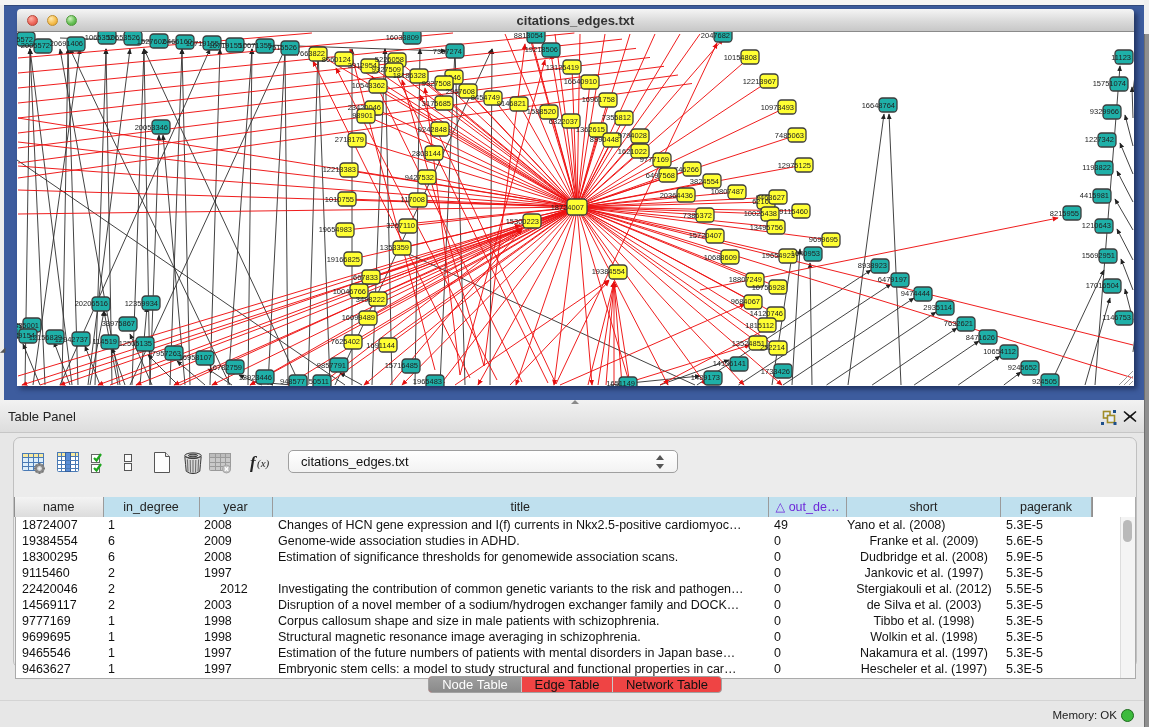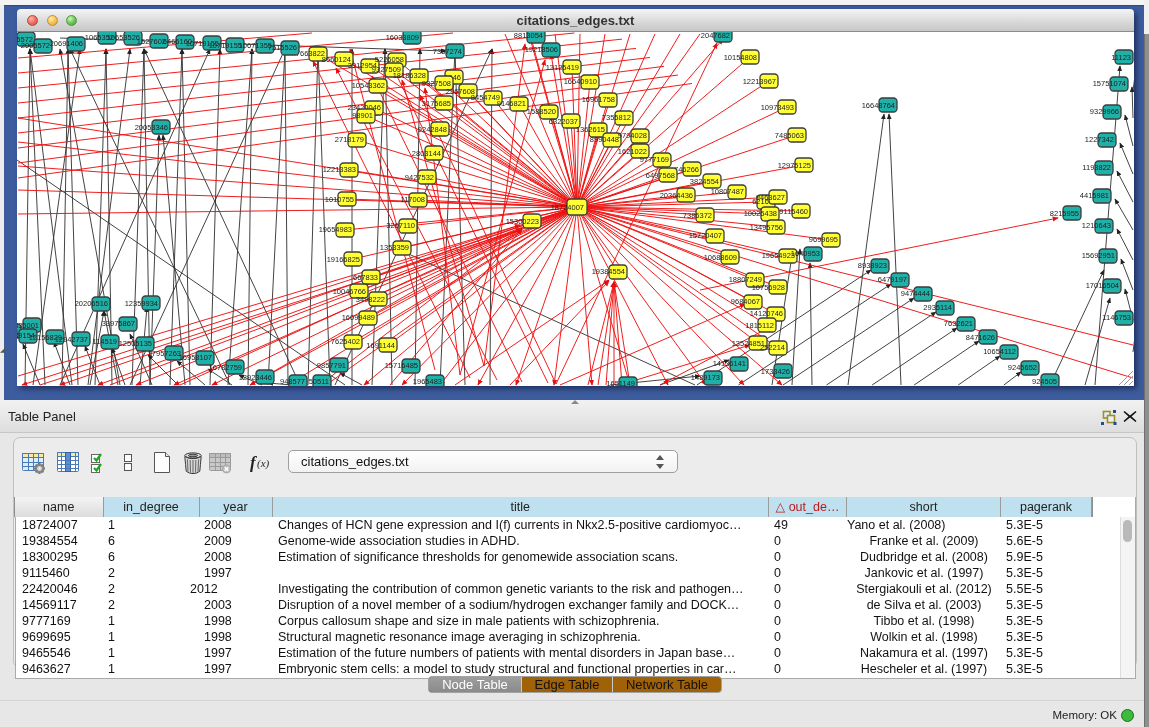--- a/index.html
+++ b/index.html
@@ -643,21 +643,21 @@
 </div>
 
 <div class="abs" style="left:0px;top:485px;width:1149px;height:183px;margin-top:12px;">
   <div class="abs" style="left:15px;top:0;width:1121px;height:182px;background:#fff;border:1px solid #aaa;border-top:none;box-sizing:border-box;"></div>
   <div class="abs" style="left:0;top:0;width:1149px;height:20px;">
   <div class="abs" style="left:14px;top:0;width:1079px;height:20px;border:1px solid #8f8f8f;box-sizing:border-box;"></div>
   <div style="position:absolute;left:15px;top:0;width:88.5px;height:20px;background:linear-gradient(#f4f4f4,#dcdcdc);border-right:1px solid #9b9b9b;box-sizing:border-box;text-align:center;line-height:20px;font-size:12.5px;color:#222;">name</div>
       <div style="position:absolute;left:103.5px;top:0;width:96.0px;height:20px;background:#bfe0ee;border-right:1px solid #9b9b9b;box-sizing:border-box;text-align:center;line-height:20px;font-size:12.5px;color:#222;">in_degree</div>
       <div style="position:absolute;left:199.5px;top:0;width:73.0px;height:20px;background:#bfe0ee;border-right:1px solid #9b9b9b;box-sizing:border-box;text-align:center;line-height:20px;font-size:12.5px;color:#222;">year</div>
       <div style="position:absolute;left:272.5px;top:0;width:496.5px;height:20px;background:#bfe0ee;border-right:1px solid #9b9b9b;box-sizing:border-box;text-align:center;line-height:20px;font-size:12.5px;color:#222;">title</div>
-      <div style="position:absolute;left:769px;top:0;width:78px;height:20px;background:#bfe0ee;border-right:1px solid #9b9b9b;box-sizing:border-box;text-align:center;line-height:20px;font-size:12.5px;color:#b91c1c;">△ out_de…</div>
+      <div style="position:absolute;left:769px;top:0;width:78px;height:20px;background:#bfe0ee;border-right:1px solid #9b9b9b;box-sizing:border-box;text-align:center;line-height:20px;font-size:12.5px;color:#6d28d9;">△ out_de…</div>
       <div style="position:absolute;left:847px;top:0;width:154px;height:20px;background:#bfe0ee;border-right:1px solid #9b9b9b;box-sizing:border-box;text-align:center;line-height:20px;font-size:12.5px;color:#222;">short</div>
       <div style="position:absolute;left:1001px;top:0;width:91px;height:20px;background:#bfe0ee;border-right:1px solid #9b9b9b;box-sizing:border-box;text-align:center;line-height:20px;font-size:12.5px;color:#222;">pagerank</div>
   </div>
   <div class="abs" style="left:0px;top:20px;width:1120px;height:160px;overflow:hidden;font-size:12.5px;color:#111;line-height:16px;">
     <div style="position:absolute;left:0;top:0px;width:1105px;height:16px;">
         <span style="position:absolute;left:22px;">18724007</span>
         <span style="position:absolute;left:108px;">1</span>
         <span style="position:absolute;left:204px;">2008</span>
         <span style="position:absolute;left:278px;width:486px;overflow:hidden;white-space:nowrap;">Changes of HCN gene expression and I(f) currents in Nkx2.5-positive cardiomyoc…</span>
         <span style="position:absolute;left:774px;">49</span>
@@ -686,21 +686,21 @@
         <span style="position:absolute;left:22px;">9115460</span>
         <span style="position:absolute;left:108px;">2</span>
         <span style="position:absolute;left:204px;">1997</span>
         <span style="position:absolute;left:774px;">0</span>
         <span style="position:absolute;left:847px;width:154px;text-align:center;">Jankovic et al. (1997)</span>
         <span style="position:absolute;left:1006px;">5.3E-5</span>
       </div>
       <div style="position:absolute;left:0;top:64px;width:1105px;height:16px;">
         <span style="position:absolute;left:22px;">22420046</span>
         <span style="position:absolute;left:108px;">2</span>
-        <span style="position:absolute;left:190px;">2012</span>
+        <span style="position:absolute;left:220px;">2012</span>
         <span style="position:absolute;left:278px;width:486px;overflow:hidden;white-space:nowrap;">Investigating the contribution of common genetic variants to the risk and pathogen…</span>
         <span style="position:absolute;left:774px;">0</span>
         <span style="position:absolute;left:847px;width:154px;text-align:center;">Stergiakouli et al. (2012)</span>
         <span style="position:absolute;left:1006px;">5.5E-5</span>
       </div>
       <div style="position:absolute;left:0;top:80px;width:1105px;height:16px;">
         <span style="position:absolute;left:22px;">14569117</span>
         <span style="position:absolute;left:108px;">2</span>
         <span style="position:absolute;left:204px;">2003</span>
         <span style="position:absolute;left:278px;width:486px;overflow:hidden;white-space:nowrap;">Disruption of a novel member of a sodium/hydrogen exchanger family and DOCK…</span>
@@ -744,21 +744,21 @@
         <span style="position:absolute;left:847px;width:154px;text-align:center;">Hescheler et al. (1997)</span>
         <span style="position:absolute;left:1006px;">5.3E-5</span>
       </div>
   </div>
 
   <div class="abs" style="left:1120px;top:20px;width:14px;height:161px;background:#f4f4f4;border-left:1px solid #ddd;"></div>
   <div class="abs" style="left:1122.5px;top:23px;width:9px;height:22px;background:#b9b9b9;border-radius:5px;"></div>
 </div>
 
 <div class="abs" style="left:428px;top:676px;width:294px;height:17px;border:1px solid #a2a2a2;
-border-radius:4px;box-sizing:border-box;background:#a16207;font-size:13px;line-height:15px;text-align:center;">
+border-radius:4px;box-sizing:border-box;background:#ef4444;font-size:13px;line-height:15px;text-align:center;">
   <div class="abs" style="left:0;top:0;width:92px;height:15px;background:linear-gradient(#9e9e9e,#8a8a8a);
   border-radius:3px 0 0 3px;color:#fff;">Node Table</div>
   <div class="abs" style="left:92px;top:0;width:91px;height:15px;color:#111;border-left:1px solid #c9c9c9;box-sizing:border-box;">Edge Table</div>
   <div class="abs" style="left:183px;top:0;width:109px;height:15px;color:#111;border-left:1px solid #c9c9c9;box-sizing:border-box;">Network Table</div>
 </div>
 
 <div class="abs" style="left:0;top:700px;width:1144px;height:1px;background:#d4d4d4;"></div>
 <div class="abs" style="left:1000px;top:709px;width:117px;text-align:right;font-size:11.5px;color:#222;">Memory: OK</div>
 <div class="abs" style="left:1121px;top:709px;width:13px;height:13px;border-radius:50%;
 background:#3dbb3d;border:1px solid #1e6b1e;box-sizing:border-box;"></div>

